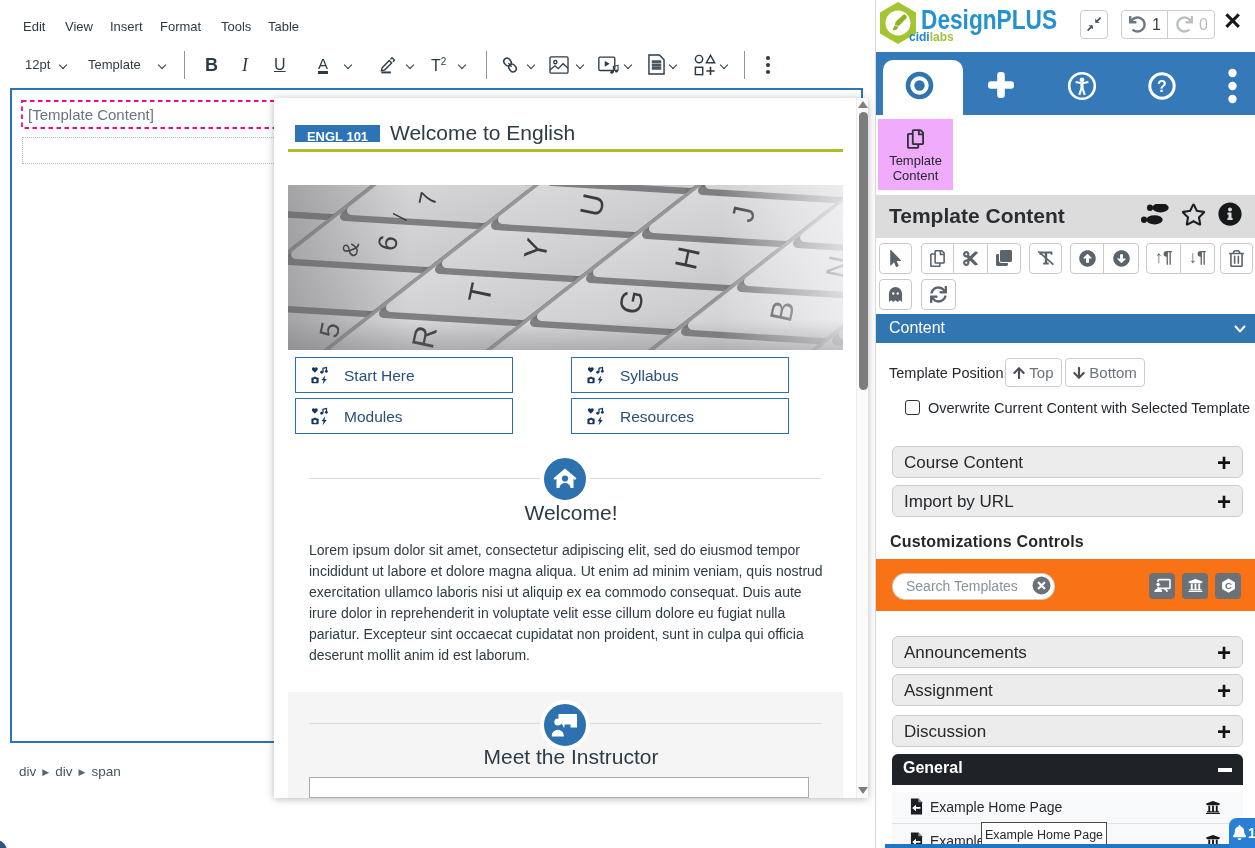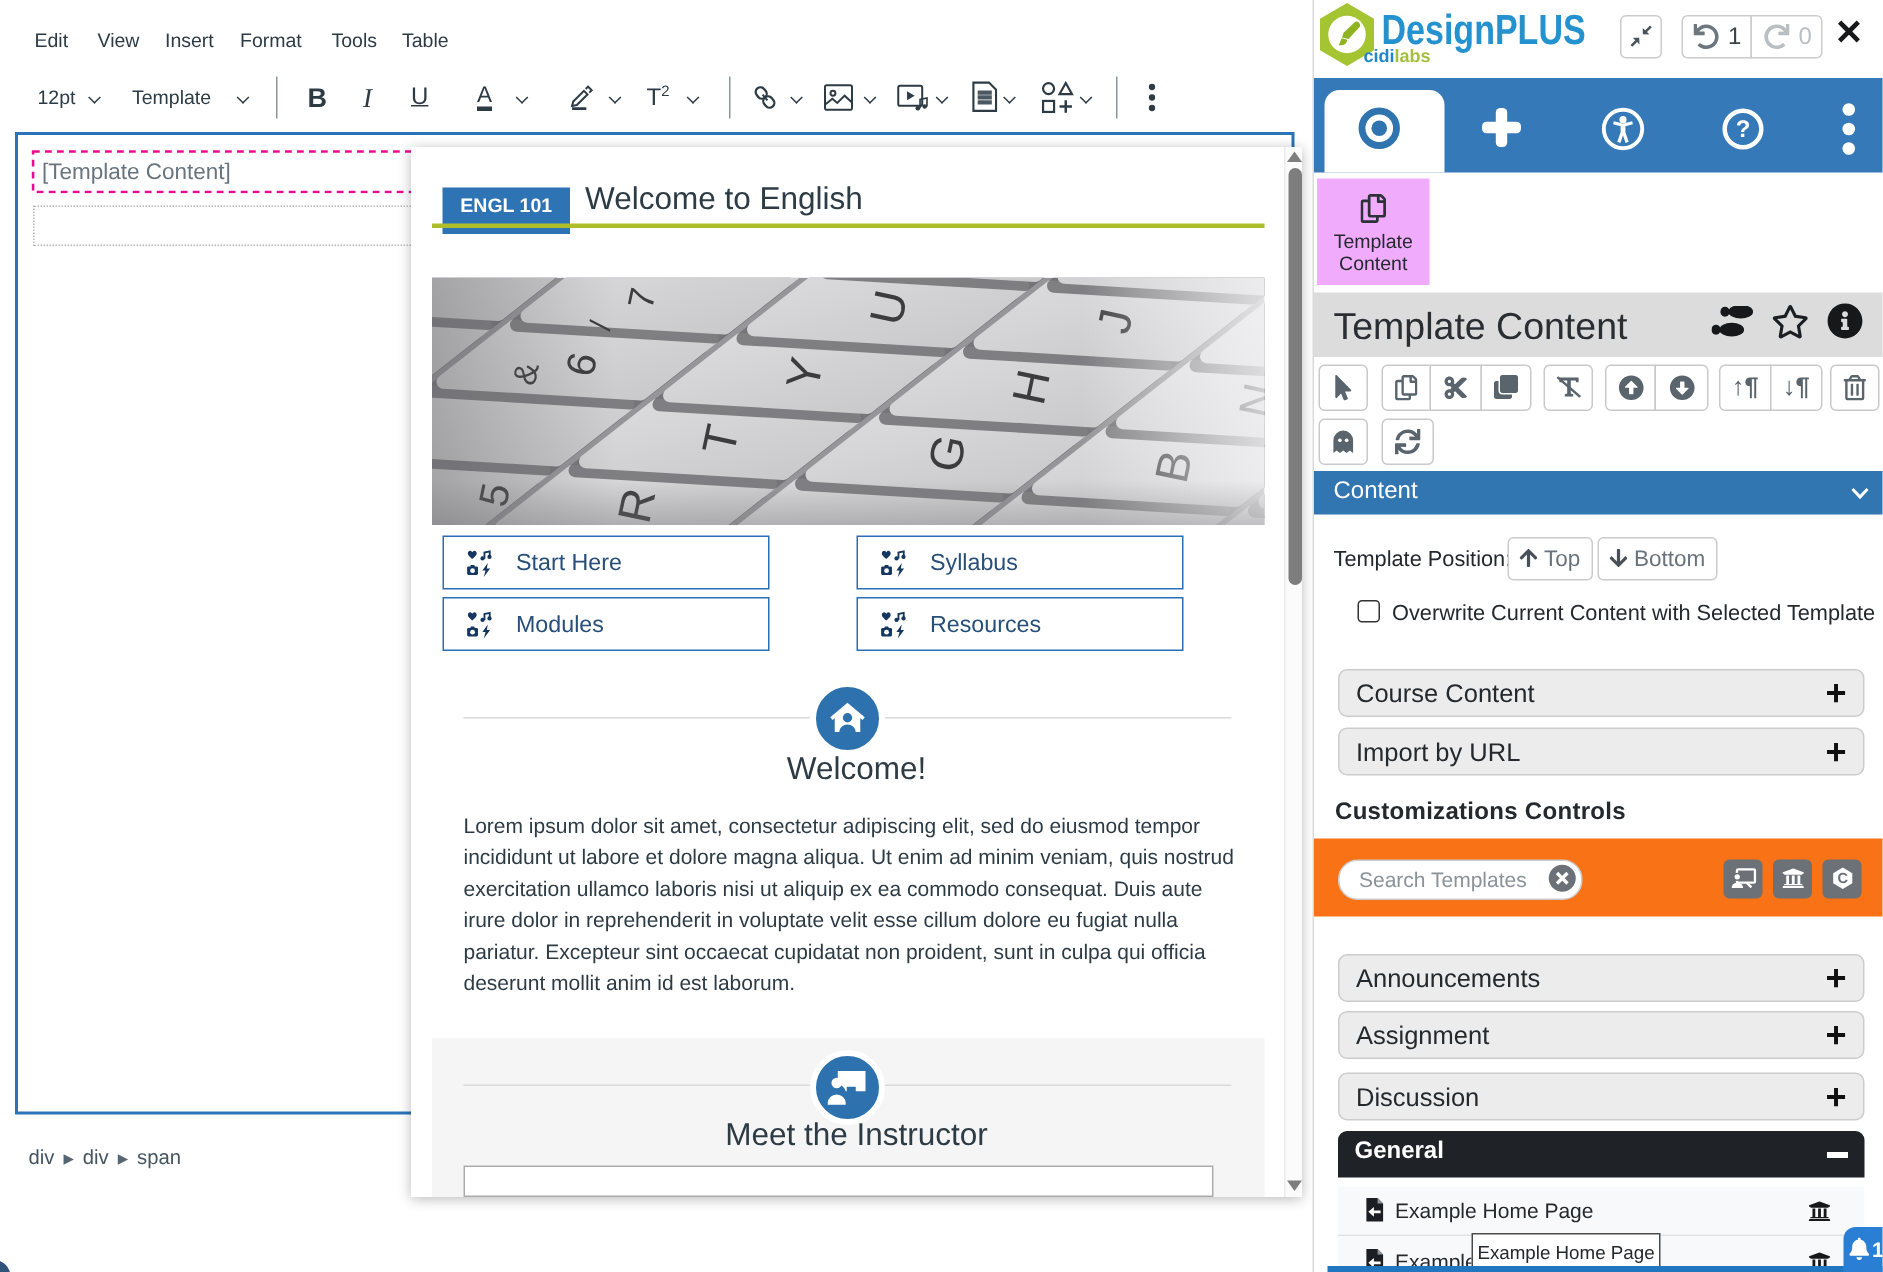--- a/index.html
+++ b/index.html
@@ -24,21 +24,21 @@
 #dotbox { position:absolute; left:10px; top:47px; width:840px; height:27px;
   border:1px dotted #b9b9b9; }
 #breadcrumb { position:absolute; left:19px; top:764px; font-size:13.5px; color:#44555f; }
 #breadcrumb .sep { color:#556572; font-size:9px; vertical-align:1.5px; padding:0 6px; }
 #cornerdot { position:absolute; left:-15px; top:840px; width:22px; height:22px;
   border-radius:50%; background:#30537a; }
 
 
 #popup { position:absolute; left:274px; top:98px; width:594px; height:700px;
   background:#fff; box-shadow:0 1px 8px rgba(0,0,0,0.28); }
-#pbadge { position:absolute; left:21px; top:27px; width:85px; height:31px; background:#2e74b5;
+#pbadge { position:absolute; left:21px; top:27px; width:85px; height:17px; background:#2e74b5;
   color:#fff; font-weight:bold; font-size:13px; text-align:center; line-height:23px; }
 #ptitle { position:absolute; left:116px; top:23px; font-size:21px; color:#2d3b45; }
 #pgreen { position:absolute; left:14px; top:51px; width:555px; height:2.5px; background:#aebe2b; }
 #pkbd { position:absolute; left:14px; top:87px; width:555px; height:165px; overflow:hidden; }
 .pbtn { position:absolute; width:218px; height:36px; border:1px solid #2a6eb5; background:#fff; }
 .pbtn .ic { position:absolute; left:14px; top:8px; }
 .pbtn .tx { position:absolute; left:48px; top:9px; font-size:15.5px; color:#274f79; }
 .sechr { position:absolute; height:1px; background:#dadada; }
 .circ { position:absolute; width:50px; height:50px; border-radius:50%; background:#2d72ae;
   border:4px solid #fff; }
@@ -60,21 +60,21 @@
 #dpcidi { position:absolute; left:33px; top:30px; font-size:12px; font-weight:bold; color:#2187c9; }
 #dpcidi b { color:#a3bf3b; }
 .hbtn { position:absolute; top:10px; height:29px; border:1px solid #ccc; border-radius:4px;
   background:#fff; }
 #tabbar { position:absolute; left:0; top:52px; width:380px; height:63px; background:#3579b8; }
 #tabactive { position:absolute; left:7px; top:8px; width:80px; height:55px; background:#fff;
   border-radius:10px 10px 0 0; }
 #chip { position:absolute; left:2px; top:119px; width:75px; height:71px; background:#f0abfc;
   text-align:center; font-size:13px; color:#24292e; }
 #secthead { position:absolute; left:0; top:195px; width:380px; height:43px; background:#dcdcdc; }
-#secthead .t { position:absolute; left:13px; top:9px; font-size:25px; font-weight:normal; color:#2a2e33; }
+#secthead .t { position:absolute; left:13px; top:9px; font-size:21px; font-weight:bold; color:#2a2e33; }
 .tbtn { position:absolute; background:#fff; border:1px solid #c9c9c9; border-radius:4px; height:31px; }
 .tbtn svg { margin:6px auto 0 auto; }
 #contentbar { position:absolute; left:0; top:314px; width:380px; height:29px; background:#3276b1;
   color:#fff; }
 #contentbar .t { position:absolute; left:13px; top:5px; font-size:16px; }
 #tpos { position:absolute; left:13px; top:365px; font-size:14.5px; color:#24292e; }
 .posbtn { position:absolute; top:358px; height:29px; border:1px solid #ccc; border-radius:4px;
   background:#fff; color:#6a737b; font-size:15px; text-align:center; line-height:27px; }
 #ovrow { position:absolute; left:13px; top:400px; font-size:14.5px; color:#24292e; white-space:nowrap;padding-left:16px; }
 #ovrow .cb { display:inline-block; width:15px; height:15px; border:1.5px solid #333;

